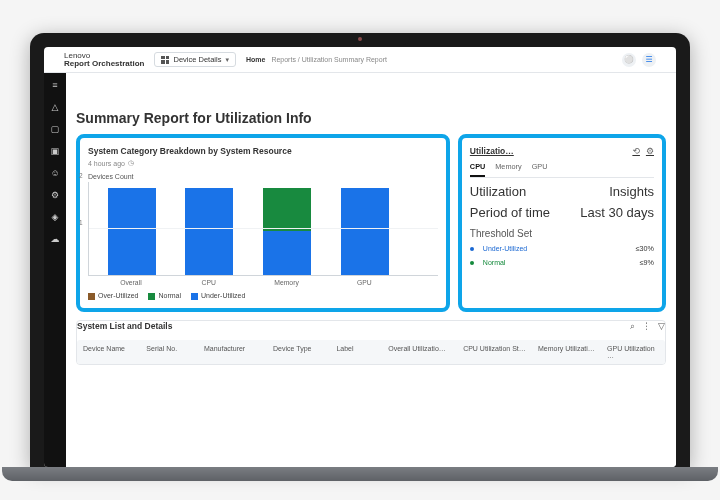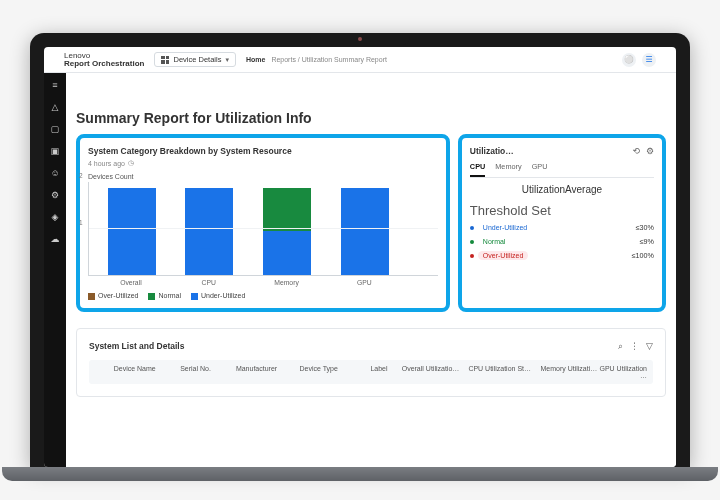--- a/index.html
+++ b/index.html
@@ -131,34 +131,34 @@
     .barcol { width:22.5%; display:flex; justify-content:center; align-items:flex-end; height:100%; }
     .bar { width:48px; display:flex; flex-direction:column; justify-content:flex-end; height:100%; }
     .seg { width:100%; }
     .c-blue { background:#1a73e8; }
     .c-green { background:#188a3f; }
     .c-brown { background:#8a5a2a; }
     .xlab { display:flex; margin-top:3px; padding-left:4px; }
     .xlab span { width:22.5%; text-align:center; font-size:6.8px; color:#666; }
     .legend { display:flex; gap:10px; font-size:7px; margin-top:6px; color:#444; align-items:center;}
     .legend .sw { width:7px; height:7px; display:inline-block; margin-right:3px; vertical-align:middle; }
-    .panel-side .hdr { display:flex; align-items:center; justify-content:space-between; }
+    .panel-side .hdr { display:flex; align-items:center; justify-content:space-between;text-decoration:underline; }
     .panel-side .icons { display:flex; gap:6px; color:#666; font-size:9px; }
     .tabs { display:flex; gap:10px; margin-top:6px; border-bottom:1px solid #e3e6ea; font-size:7.3px; }
     .tab { padding-bottom:4px; color:#666; }
     .tab.active { color:#111; font-weight:600; border-bottom:2px solid #111; }
-    .kv { display:flex; justify-content:center; font-size:10px; margin-top:6px; color:#333; }
-    .sec-label { font-size:13px; color:#555; margin-top:8px; }
+    .kv { display:flex; justify-content:space-between; font-size:13px; margin-top:6px; color:#333; }
+    .sec-label { font-size:10px; color:#555; margin-top:8px; }
     .thresh-row { display:flex; justify-content:space-between; font-size:7.2px; margin-top:5px; align-items:flex-start; }
     .pill { padding:1px 5px; border-radius:7px; font-size:7px; }
     .pill-under { color:#1967d2; }
     .pill-normal { color:#148a3c; }
     .pill-over { background:#fde8ea; color:#c5221f; }
     .dot { width:4px; height:4px; border-radius:50%; display:inline-block; margin-right:4px; vertical-align:middle; }
-    .list-panel { border:1px solid #e3e6ea; border-radius:4px; padding:12px; margin-top:16px;text-align:right; }
+    .list-panel { border:1px solid #e3e6ea; border-radius:4px; padding:0; margin-top:8px; }
     .list-head { display:flex; justify-content:space-between; align-items:center; }
     .list-icons { display:flex; gap:7px; color:#555; font-size:9px; }
     .th-row { display:flex; margin-top:8px; background:#f5f7f9; padding:5px 6px; border-radius:3px; }
     .th { font-size:7px; color:#555; }
     .th:nth-child(1){width:11%}.th:nth-child(2){width:10%}.th:nth-child(3){width:12%}
     .th:nth-child(4){width:11%}.th:nth-child(5){width:9%}.th:nth-child(6){width:13%}
     .th:nth-child(7){width:13%}.th:nth-child(8){width:12%}.th:nth-child(9){width:9%}
   </style>
 </head>
 <body>
@@ -265,34 +265,34 @@
                 <span>⚙</span>
               </div>
             </div>
             <div class="tabs">
               <div class="tab active">CPU</div>
               <div class="tab">Memory</div>
               <div class="tab">GPU</div>
             </div>
             <div class="kv">
                 <span>Utilization</span>
-                <span>Average</span>
+                <span>Insights</span>
+              </div>
+            <div class="kv">
+                <span>Period of time</span>
+                <span>Last 30 days</span>
               </div>
             <div class="sec-label">Threshold Set</div>
             <div class="thresh-row">
                 <span><span class="dot" style="background:#1967d2"></span><span class="pill pill-under">Under-Utilized</span></span>
                 <span>≤30%</span>
               </div>
             <div class="thresh-row">
                 <span><span class="dot" style="background:#148a3c"></span><span class="pill pill-normal">Normal</span></span>
                 <span>≤9%</span>
-              </div>
-            <div class="thresh-row">
-                <span><span class="dot" style="background:#c5221f"></span><span class="pill pill-over">Over-Utilized</span></span>
-                <span>≤100%</span>
               </div>
           </div>
         </div>
 
         <div class="list-panel">
           <div class="list-head">
             <div class="panel-title">System List and Details</div>
             <div class="list-icons">
               <span>⌕</span>
               <span>⋮</span>

